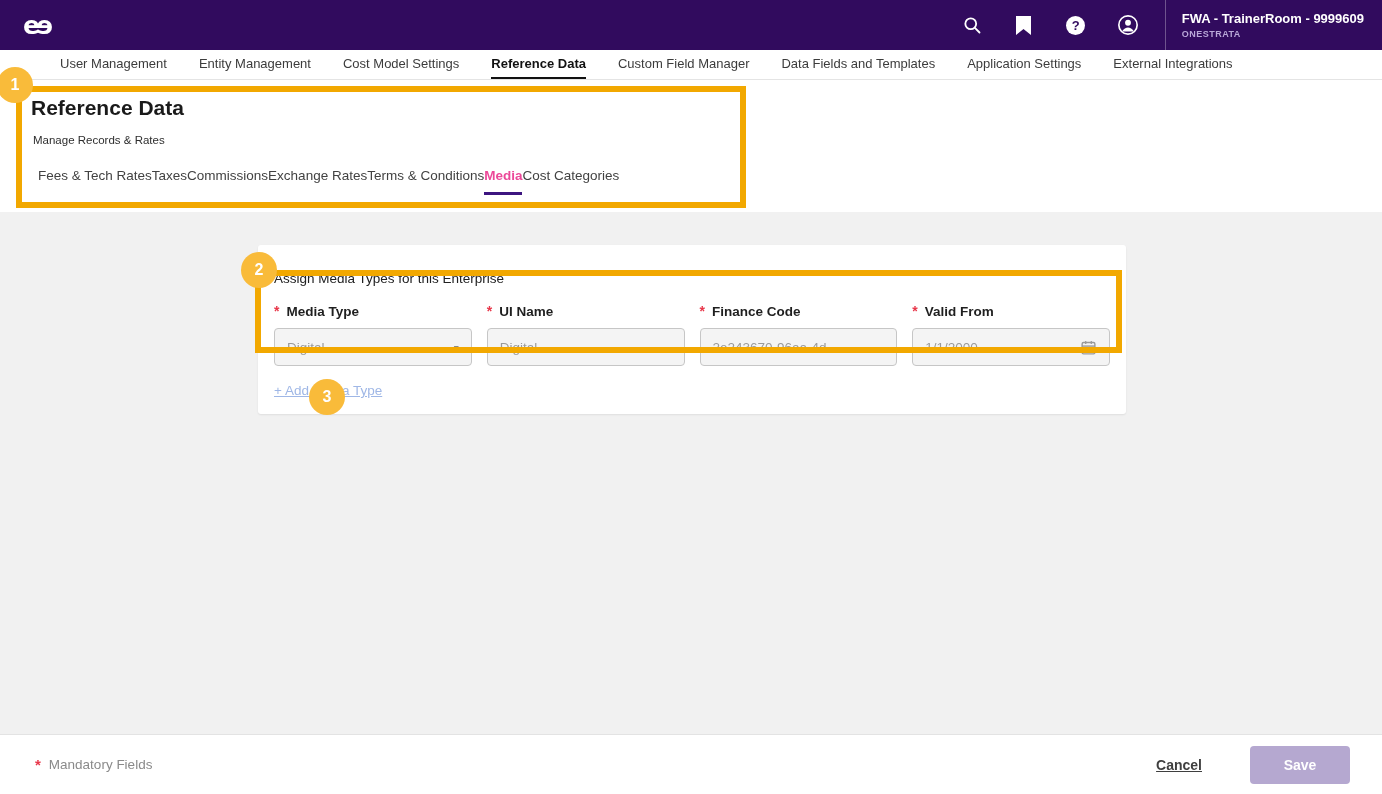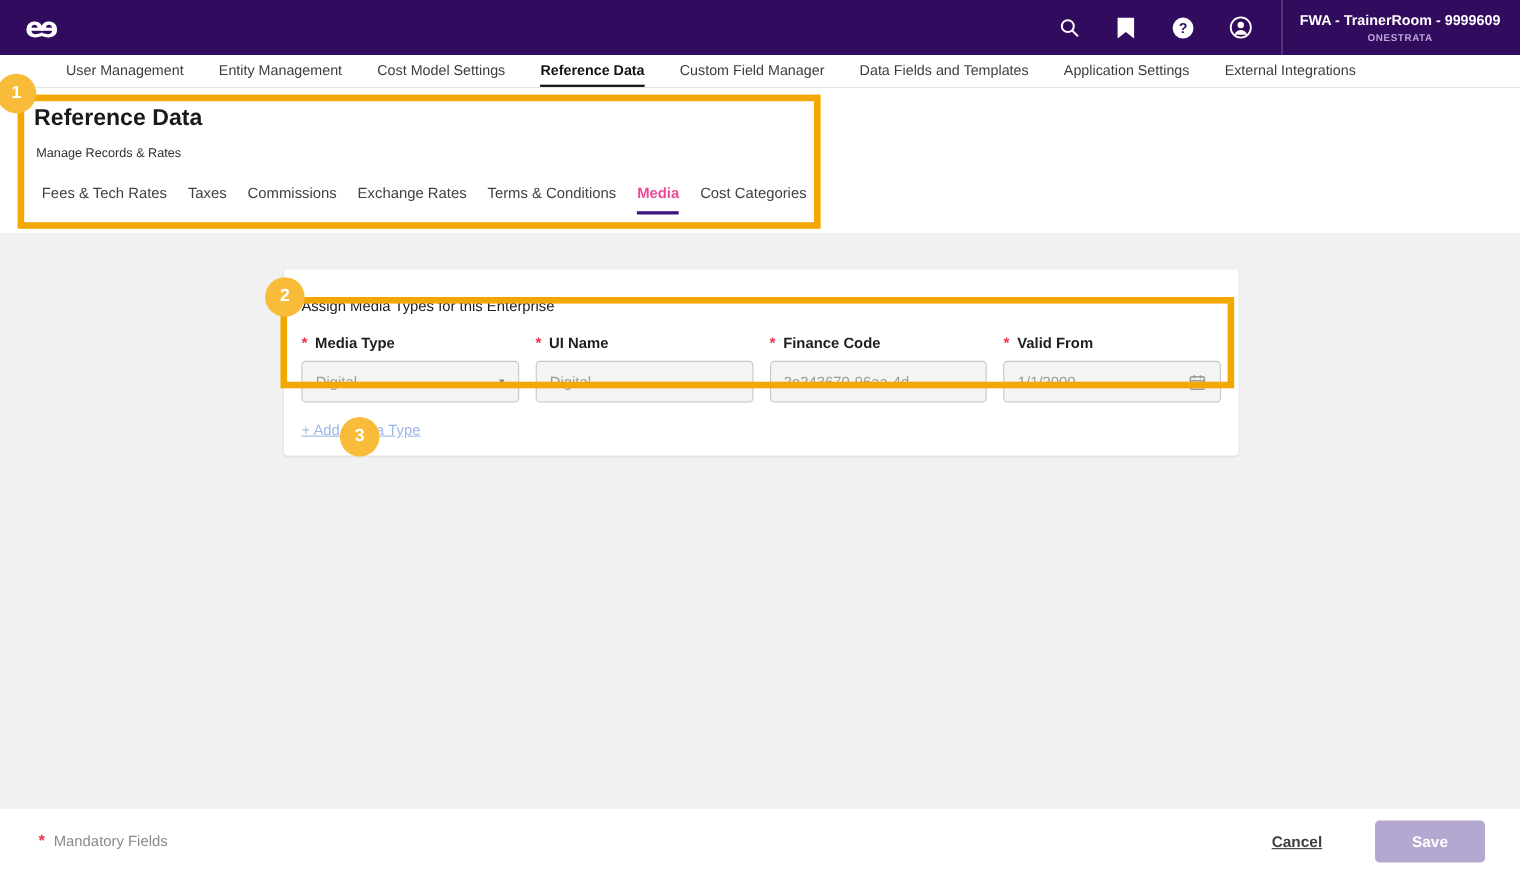--- a/index.html
+++ b/index.html
@@ -12,34 +12,34 @@
   .logo-e { font-size:25px; font-weight:bold; color:#fff; line-height:1; letter-spacing:-2px; font-family:"DejaVu Sans", sans-serif; }
   .logo-e.mirror { display:inline-block; transform:scaleX(-1); }
   .top-nav { display:flex; align-items:center; gap:26px; margin-left:24px; }
   .top-nav-item { font-size:13px; font-weight:bold; color:#fff; cursor:pointer; }
   .top-nav-item.pill { background:#7D6BA4; padding:6px 15px; border-radius:15px; }
   .topbar-right { margin-left:auto; display:flex; align-items:center; height:100%; }
   .top-icons { display:flex; align-items:center; gap:30px; margin-right:26px; }
   .top-icon { width:22px; height:22px; display:flex; align-items:center; justify-content:center; cursor:pointer; }
   .help-circle { width:19px; height:19px; background:#fff; color:#310B5E; border-radius:50%; display:flex; align-items:center; justify-content:center; font-size:13px; font-weight:bold; }
   .top-divider { width:1px; height:50px; background:rgba(255,255,255,0.3); }
-  .account { padding:0 18px 0 16px; display:flex; flex-direction:column; justify-content:center; min-width:185px;text-align:center; }
+  .account { padding:0 18px 0 16px; display:flex; flex-direction:column; justify-content:center; min-width:185px; }
   .account-name { font-size:13px; font-weight:bold; color:#fff; white-space:nowrap; }
   .account-product { font-size:9px; font-weight:bold; color:#B9A8D8; letter-spacing:0.5px; margin-top:3px; }
 
   
   .admin-nav { height:30px; background:#fff; border-bottom:1px solid #E4E4E4; display:flex; align-items:stretch; gap:32px; padding-left:60px; flex-shrink:0; }
   .admin-nav-item { font-size:13px; color:#3C3C3C; display:flex; align-items:center; cursor:pointer; border-bottom:2px solid transparent; }
   .admin-nav-item.active { color:#121212; font-weight:bold; border-bottom:2px solid #111; }
 
   
   .page-header { height:132px; background:#fff; flex-shrink:0; position:relative; }
   .page-title { font-size:21px; font-weight:bold; color:#1A1A1A; margin:16px 0 0 31px; }
   .page-subtitle { font-size:11.5px; color:#2E2E2E; margin:14px 0 0 33px; }
-  .ref-tabs { display:flex; gap:19px; margin:22px 16px 0 38px; align-items:flex-end;text-align:center; }
+  .ref-tabs { display:flex; margin:22px 16px 0 38px; align-items:flex-end;text-align:center; }
   .ref-tab { font-size:13.5px; color:#424242; padding-bottom:9px; cursor:pointer; border-bottom:3px solid transparent; }
   .ref-tab.active { color:#ec4899; font-weight:bold; border-bottom:3px solid #3D1580; }
 
   
   .content { flex:1; background:#F1F1F1; position:relative; }
   .card { position:absolute; left:258px; top:13px; width:868px; height:169px; background:#fff; border-radius:3px; box-shadow:0 1px 2px rgba(0,0,0,0.08); padding:26px 16px 0 16px;margin-top:20px; }
   .card-heading { font-size:13.5px; color:#212121; }
   .field-row { display:flex; gap:15px; margin-top:17px; }
   .field { flex:1; }
   .field-label { font-size:13.5px; font-weight:bold; color:#1F1F1F; display:flex; align-items:center; }

